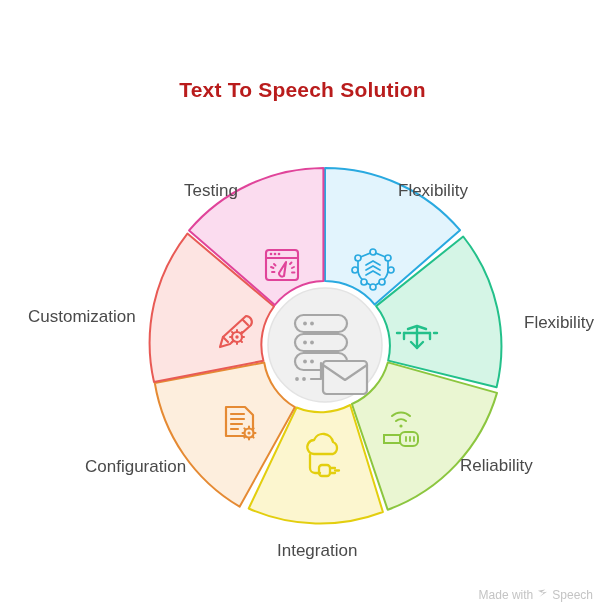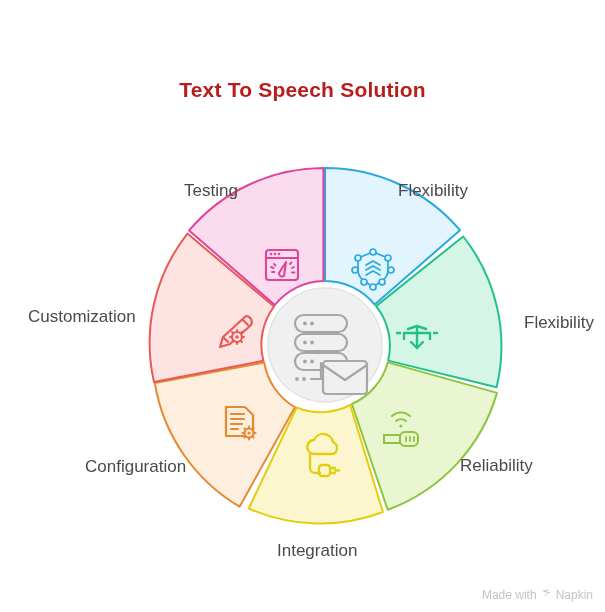--- a/index.html
+++ b/index.html
@@ -183,14 +183,14 @@
 <div class="petal-label" style="left:28px; top:307px;">Customization</div>
 <div class="petal-label" style="left:184px; top:181px;">Testing</div>
 
 <div id="footer">
   <span>Made with</span>
   <span class="nap-mark">
     <svg width="11" height="11" viewBox="0 0 12 12">
       <path d="M1 3 L9 1.5 L4 5.2 L11 4 L2.5 9.8 L7 5.6 Z" fill="#c4c4c4"></path>
     </svg>
   </span>
-  <span>Napkin</span>
+  <span>Speech</span>
 </div>
 
 </body></html>

